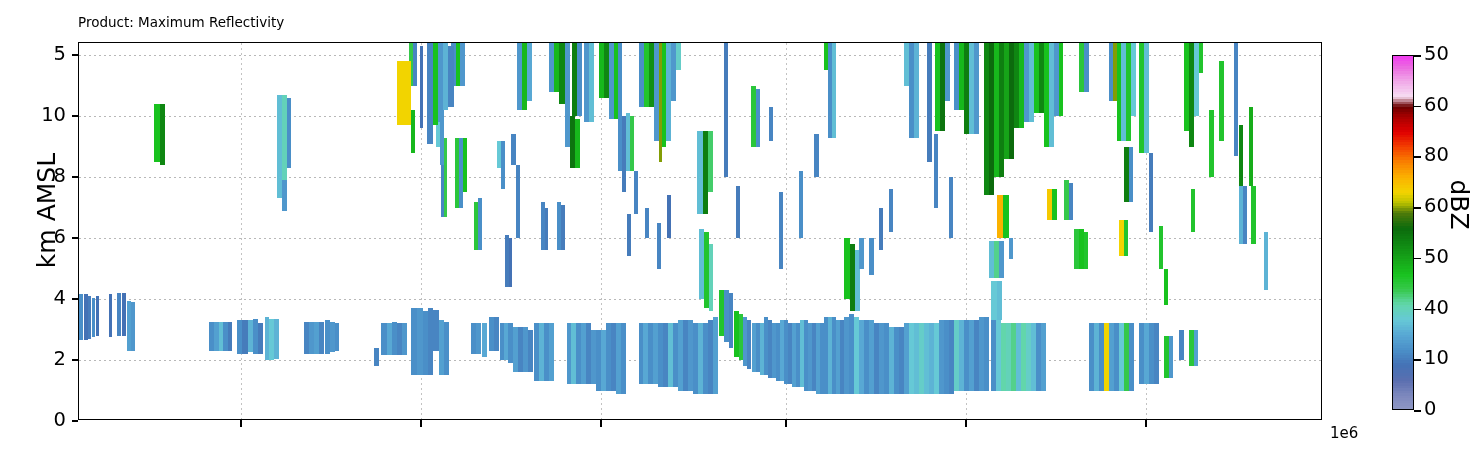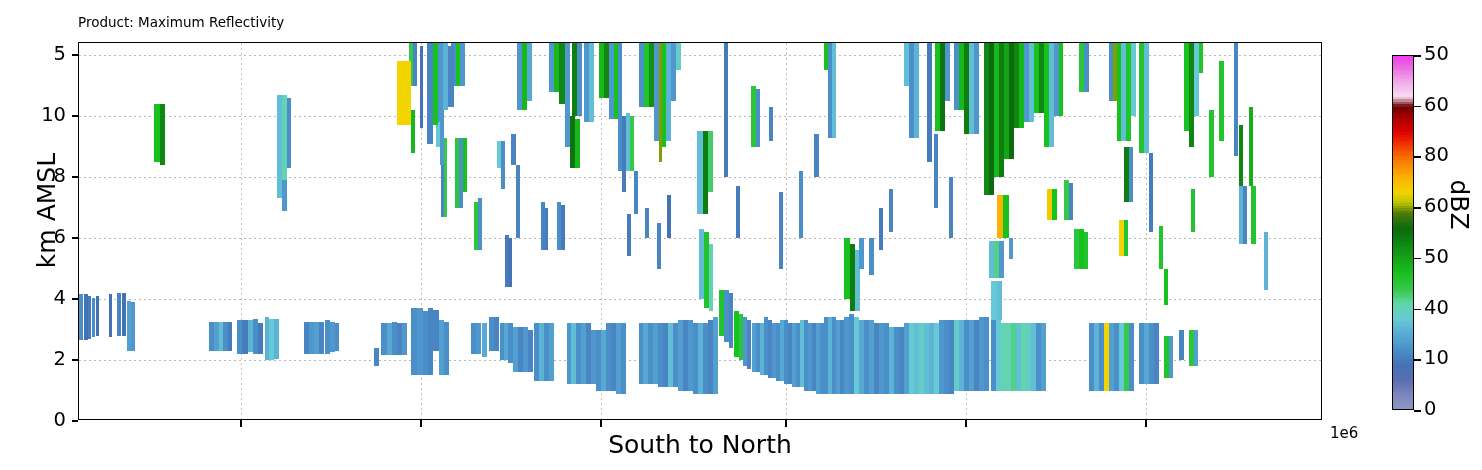--- a/index.html
+++ b/index.html
@@ -456,21 +456,20 @@
     </div>
   <div id="xticks-layer" class="abs" style="left:0;top:0;width:1482px;height:470px;">
       <div class="xtick" style="left: 240px;"></div>
       <div class="xtick" style="left: 420px;"></div>
       <div class="xtick" style="left: 600px;"></div>
       <div class="xtick" style="left: 785px;"></div>
       <div class="xtick" style="left: 965px;"></div>
       <div class="xtick" style="left: 1145px;"></div>
     </div>
 
-  <div class="abs" id="xlabel-title">South to North</div>
 
   <div class="abs" id="x-offset">1e6</div>
 
   <div class="abs" id="cbar-box">
       <div class="cbar-seg" style="top: 0px; height: 3.13571px; background: rgb(240, 66, 238);"></div>
       <div class="cbar-seg" style="top: 2.53571px; height: 3.13571px; background: rgb(238, 76, 234);"></div>
       <div class="cbar-seg" style="top: 5.07143px; height: 3.13571px; background: rgb(237, 87, 230);"></div>
       <div class="cbar-seg" style="top: 7.60714px; height: 3.13571px; background: rgb(235, 97, 226);"></div>
       <div class="cbar-seg" style="top: 10.1429px; height: 3.13571px; background: rgb(235, 108, 225);"></div>
       <div class="cbar-seg" style="top: 12.6786px; height: 3.13571px; background: rgb(236, 119, 226);"></div>

